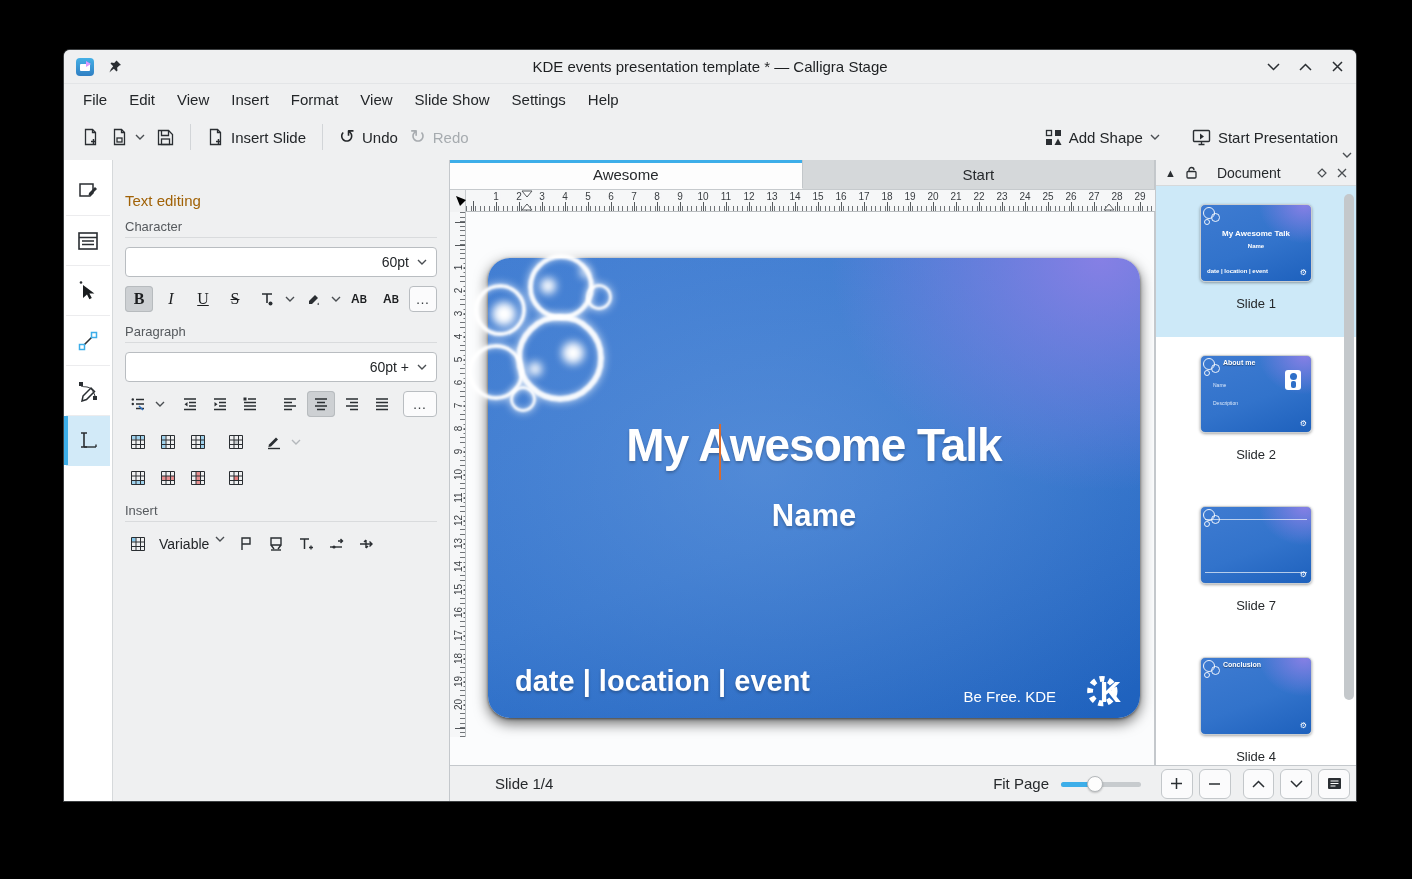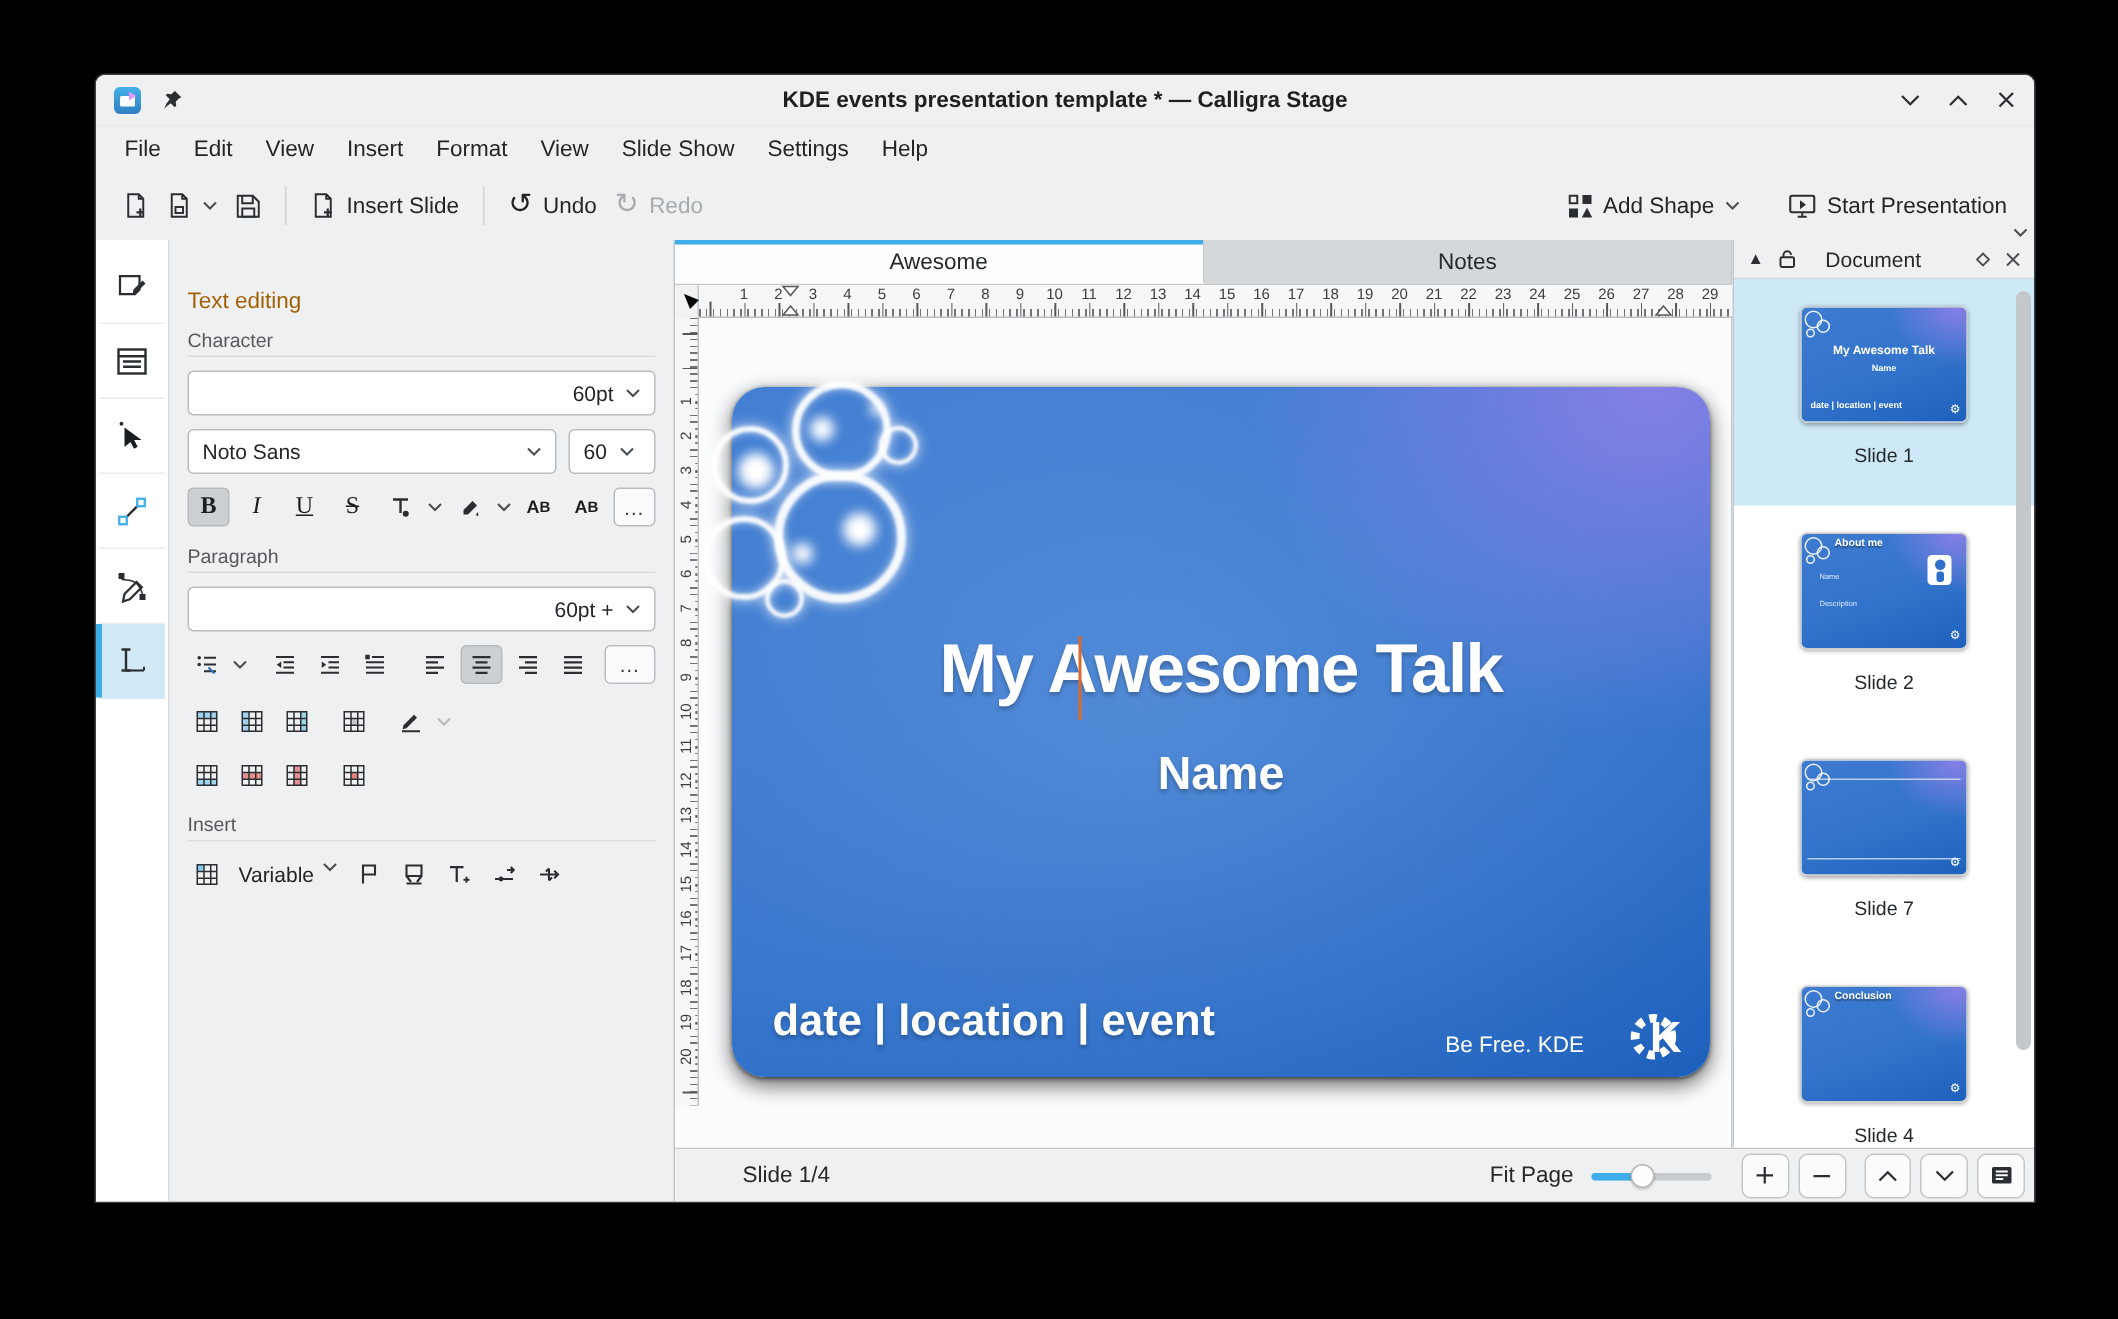--- a/index.html
+++ b/index.html
@@ -15,21 +15,21 @@
   
   .titlebar { height:34px; display:flex; align-items:center; padding:0 12px; position:relative;
               border-bottom:1px solid #e3e5e7; border-radius:6px 6px 0 0; background:#eff0f1; }
   .app-icon { width:18px; height:18px; border-radius:4px;
               background:linear-gradient(180deg,#45b0e6 0%,#2f7fc3 100%); position:relative; flex:0 0 auto; }
   .app-icon:before { content:""; position:absolute; left:4px; top:6px; width:10px; height:7px;
               background:#fff; border-radius:1px; }
   .app-icon:after { content:""; position:absolute; left:10px; top:3px; width:0; height:0;
               border-left:5px solid #d9f; border-top:3px solid transparent; border-bottom:3px solid transparent; }
   .pin-icon { margin-left:14px; flex:0 0 auto; }
-  .tb-title { position:absolute; left:0; right:0; text-align:center; font-size:15px; color:#1d1f21; pointer-events:none;font-weight:bold; }
+  .tb-title { position:absolute; left:0; right:0; text-align:center; font-size:15px; color:#1d1f21; pointer-events:none; }
   .winbtns { margin-left:auto; display:flex; gap:18px; align-items:center; z-index:2; }
   .winbtn { width:14px; height:14px; display:flex; align-items:center; justify-content:center; cursor:default; }
 
   
   .menubar { height:30px; display:flex; align-items:center; padding:0 8px; background:#eff0f1; }
   .menu-item { padding:4px 11px; font-size:15px; border-radius:3px; }
 
   
   .toolbar { height:46px; display:flex; align-items:center; padding:0 12px; background:#eff0f1; position:relative; }
   .tbtn { display:flex; align-items:center; gap:7px; padding:5px 6px; border-radius:4px; font-size:15px; }
@@ -352,38 +352,20 @@
           <div class="row">
             <div class="combo grow">
               <span class="val">60pt</span>
               <span class="chev">
                   <svg width="10" height="6" viewBox="0 0 10 6" fill="none" stroke="currentColor" stroke-width="1.4">
                     <path d="M1 1l4 4 4-4"></path>
                   </svg>
                 </span>
             </div>
           </div>
-          <div class="row">
-            <div class="combo grow">
-              <span>Noto Sans</span>
-              <span class="chev" style="margin-left:auto">
-                  <svg width="10" height="6" viewBox="0 0 10 6" fill="none" stroke="currentColor" stroke-width="1.4">
-                    <path d="M1 1l4 4 4-4"></path>
-                  </svg>
-                </span>
-            </div>
-            <div class="combo" style="width:58px">
-              <span>60</span>
-              <span class="chev">
-                  <svg width="10" height="6" viewBox="0 0 10 6" fill="none" stroke="currentColor" stroke-width="1.4">
-                    <path d="M1 1l4 4 4-4"></path>
-                  </svg>
-                </span>
-            </div>
-          </div>
           <div class="iconrow">
             <span class="fbtn active serif" style="font-weight:bold">B</span>
             <span class="fbtn serif" style="font-style:italic">I</span>
             <span class="fbtn serif" style="text-decoration:underline">U</span>
             <span class="fbtn serif" style="text-decoration:line-through">S</span>
             <span class="fbtn">
               <svg width="16" height="16" viewBox="0 0 16 16">
                   <path d="M3 3h10M8 3v9" stroke="#2a2e32" stroke-width="1.6"></path>
                   <circle cx="11.5" cy="12.5" r="2" fill="#2a2e32"></circle>
                 </svg>
@@ -597,21 +579,21 @@
       <div class="centercol">
         <div class="main-row">
           <div class="canvas-col">
             <span class="mouse-cursor">
               <svg width="11" height="11" viewBox="0 0 11 11">
                   <path d="M0 0l10 4-6 6z" fill="#000"></path>
                 </svg>
             </span>
             <div class="tabbar">
                 <div class="tab active">Awesome</div>
-                <div class="tab">Notes</div>
+                <div class="tab">Start</div>
               </div>
             <div class="hruler">
               <div class="ticks-minor"></div>
               <div class="ticks-major"></div>
               <span class="corner"></span>
               <span class="hmark" style="left:71px;top:0">
                 <svg width="12" height="8">
                     <polygon points="1,1 11,1 6,7" fill="#fdfdfd" stroke="#55585c"></polygon>
                   </svg>
               </span>

